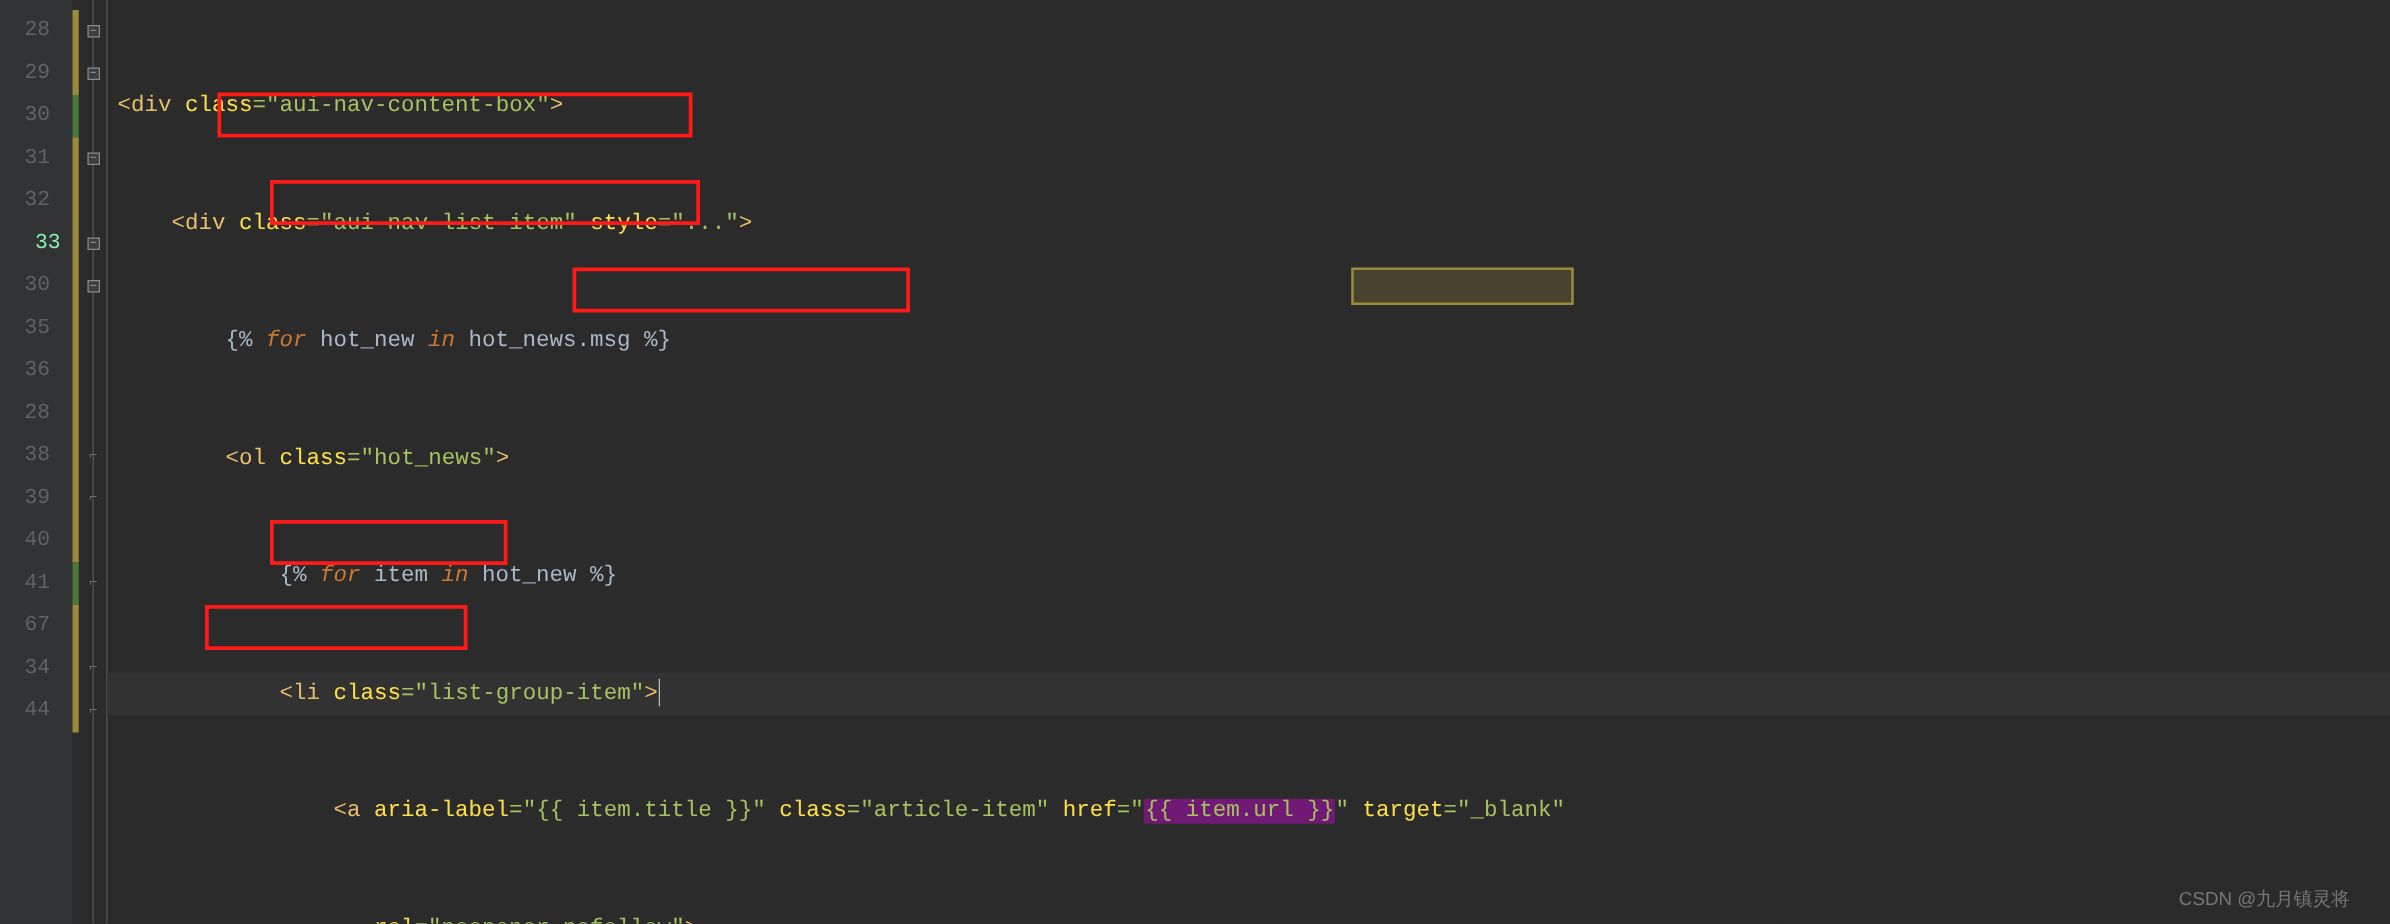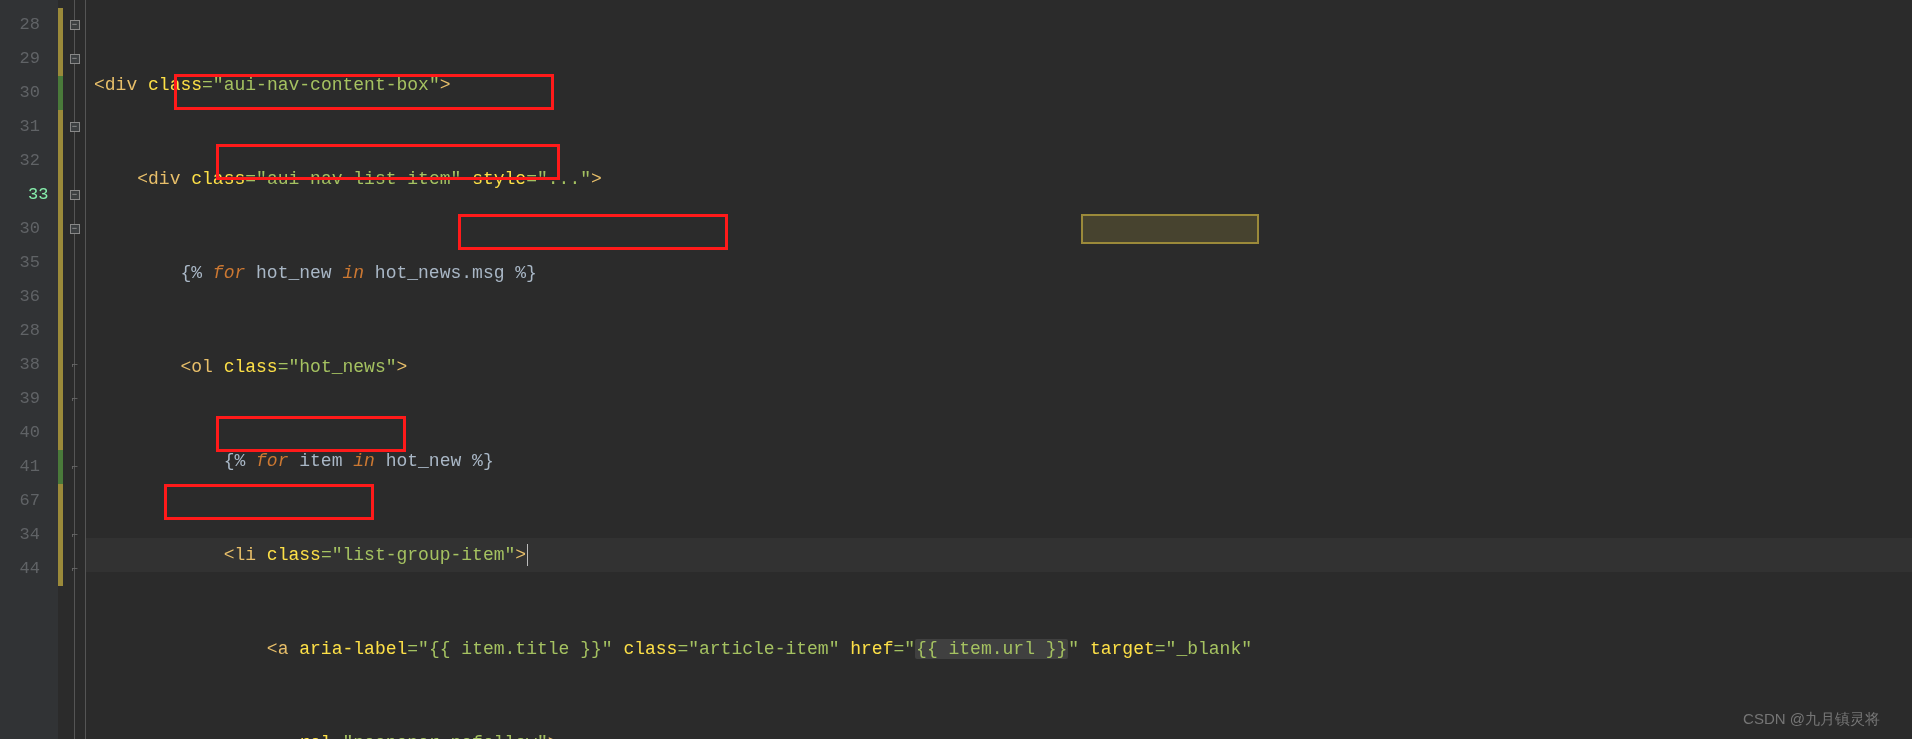--- a/index.html
+++ b/index.html
@@ -95,21 +95,21 @@
   position: relative;
 }
 .line.current-line {
   background: #323232;
 }
 .tag { color: #e8bf6a; }
 .attr-name { color: #fde047; }
 .attr-val { color: #a5c261; }
 .tmpl { color: #a9b7c6; }
 .tmpl-kw { color: #cc7832; font-style: italic; }
-.tmpl-expr-bg { background: #404040; border-radius: 2px; padding: 0 1px; }
+.tmpl-expr-bg { background: #701a75; border-radius: 2px; padding: 0 1px; }
 .box-red {
   position: absolute;
   border: 3px solid #ff1a1a;
   pointer-events: none;
   z-index: 5;
 }
 .box-yellow {
   position: absolute;
   border: 2px solid #9b8a3a;
   background: rgba(155,138,58,0.25);

